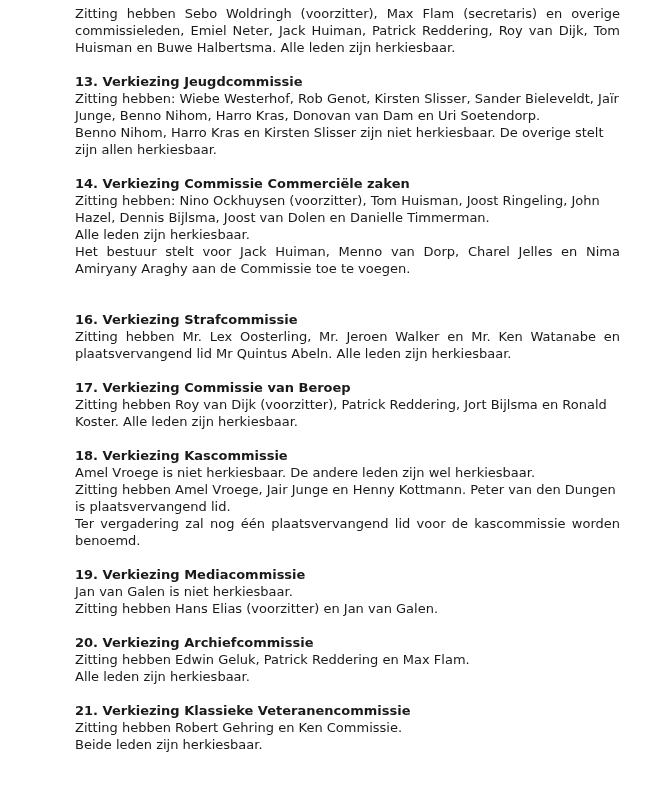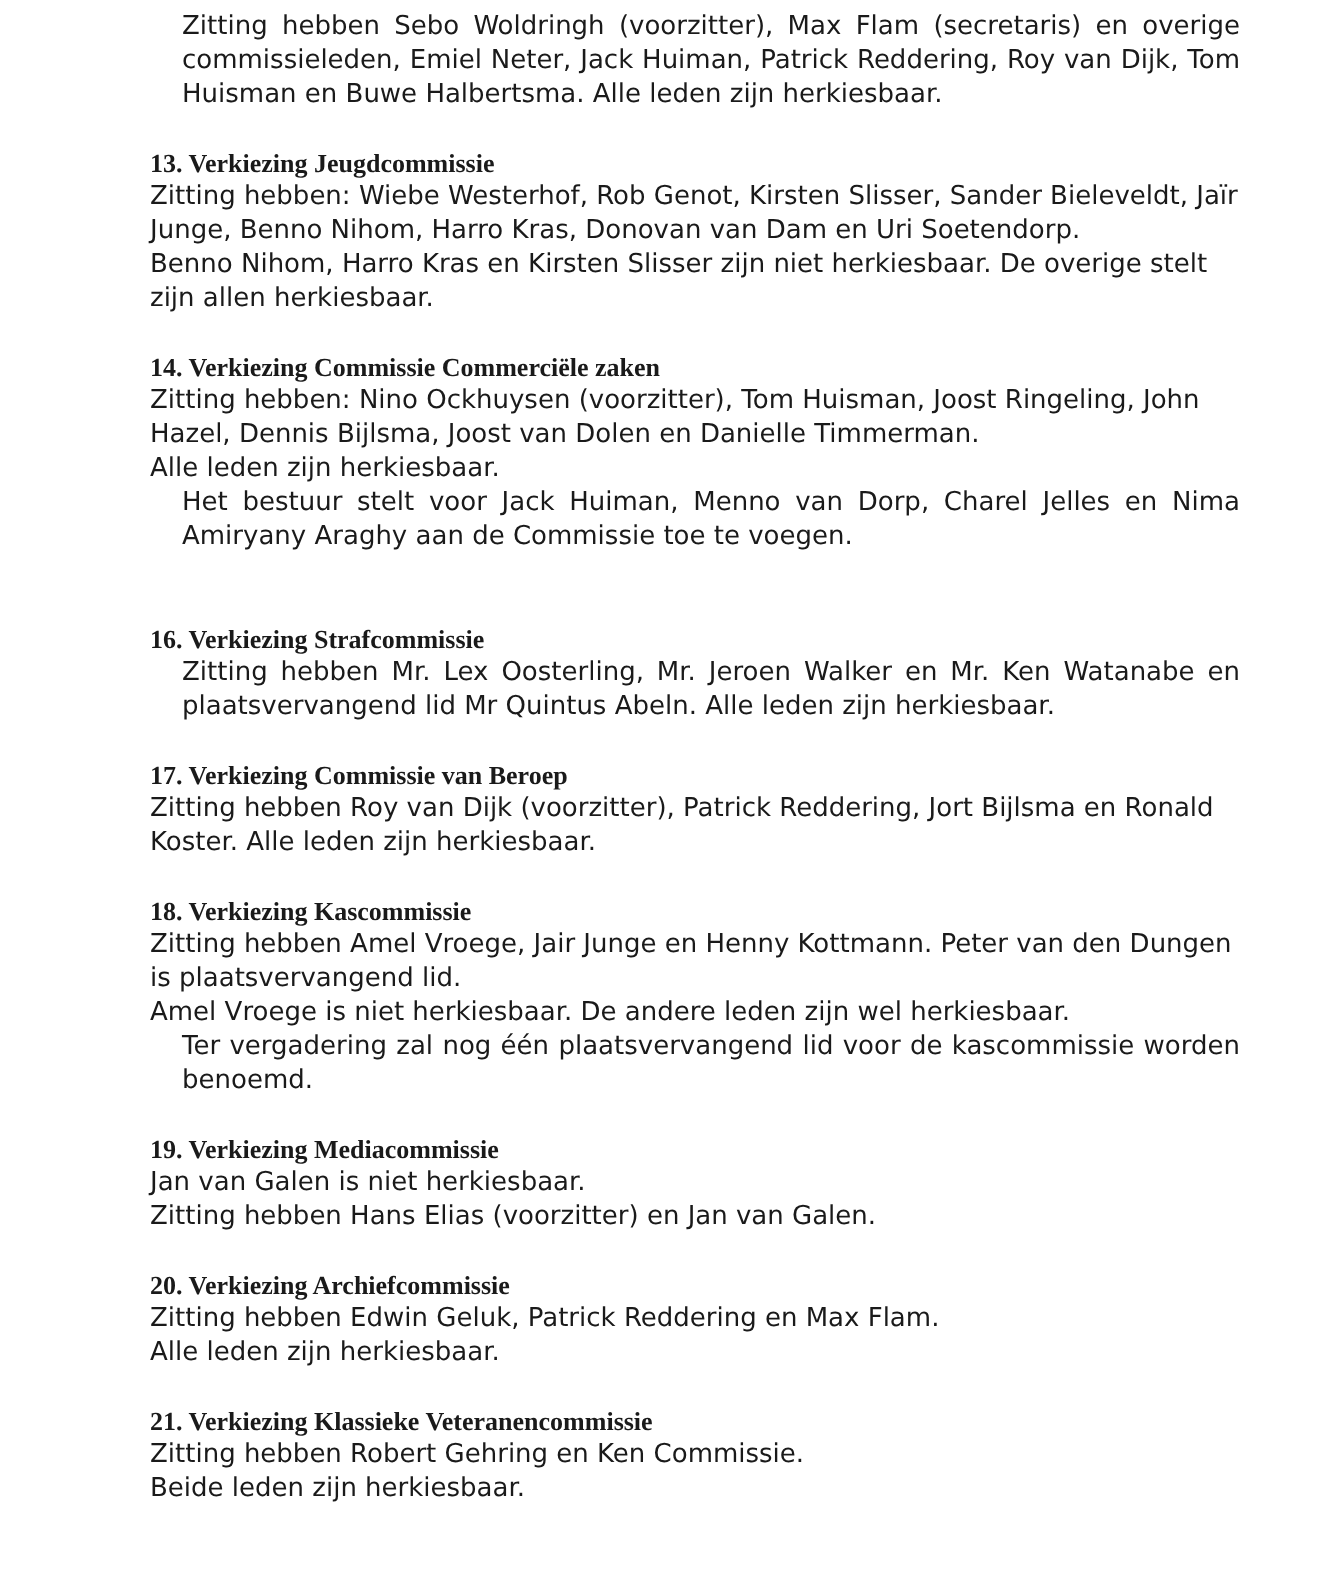--- a/index.html
+++ b/index.html
@@ -9,23 +9,23 @@
     min-height: 794px;
     background: #ffffff;
     padding: 5px 45px 6px 75px;
     font-family: "DejaVu Sans", sans-serif;
     font-size: 13px;
     line-height: 17px;
     color: #1a1a1a;
   }
   .section { margin-top: 7px; padding-top: 10px; }
   .section:first-of-type { margin-top: 0; padding-top: 0; }
-  .heading { font-weight: bold; font-family: Liberation Serif, serif; }
+  .heading { font-weight: bold; }
   .para { margin: 0; }
-  .para.justify { text-align: justify; margin-left: 16px; }
+  .para.justify { text-align: justify; }
 </style>
 </head>
 <body>
 
 <div class="page">
 
   <div class="para justify">Zitting hebben Sebo Woldringh (voorzitter), Max Flam (secretaris) en overige commissieleden, Emiel Neter, Jack Huiman, Patrick Reddering, Roy van Dijk, Tom Huisman en Buwe Halbertsma. Alle leden zijn herkiesbaar.</div>
 
   <div class="section">
     <div class="heading">13. Verkiezing Jeugdcommissie</div>
@@ -48,22 +48,22 @@
     <div class="para justify">Zitting hebben Mr. Lex Oosterling, Mr. Jeroen Walker en Mr. Ken Watanabe en plaatsvervangend lid Mr Quintus Abeln. Alle leden zijn herkiesbaar.</div>
   </div>
 
   <div class="section">
     <div class="heading">17. Verkiezing Commissie van Beroep</div>
     <div class="para">Zitting hebben Roy van Dijk (voorzitter), Patrick Reddering, Jort Bijlsma en Ronald Koster. Alle leden zijn herkiesbaar.</div>
   </div>
 
   <div class="section">
     <div class="heading">18. Verkiezing Kascommissie</div>
+    <div class="para">Amel Vroege is niet herkiesbaar. De andere leden zijn wel herkiesbaar.</div>
     <div class="para">Zitting hebben Amel Vroege, Jair Junge en Henny Kottmann. Peter van den Dungen is plaatsvervangend lid.</div>
-    <div class="para">Amel Vroege is niet herkiesbaar. De andere leden zijn wel herkiesbaar.</div>
     <div class="para justify">Ter vergadering zal nog één plaatsvervangend lid voor de kascommissie worden benoemd.</div>
   </div>
 
   <div class="section">
     <div class="heading">19. Verkiezing Mediacommissie</div>
     <div class="para">Jan van Galen is niet herkiesbaar.</div>
     <div class="para">Zitting hebben Hans Elias (voorzitter) en Jan van Galen.</div>
   </div>
 
   <div class="section">

